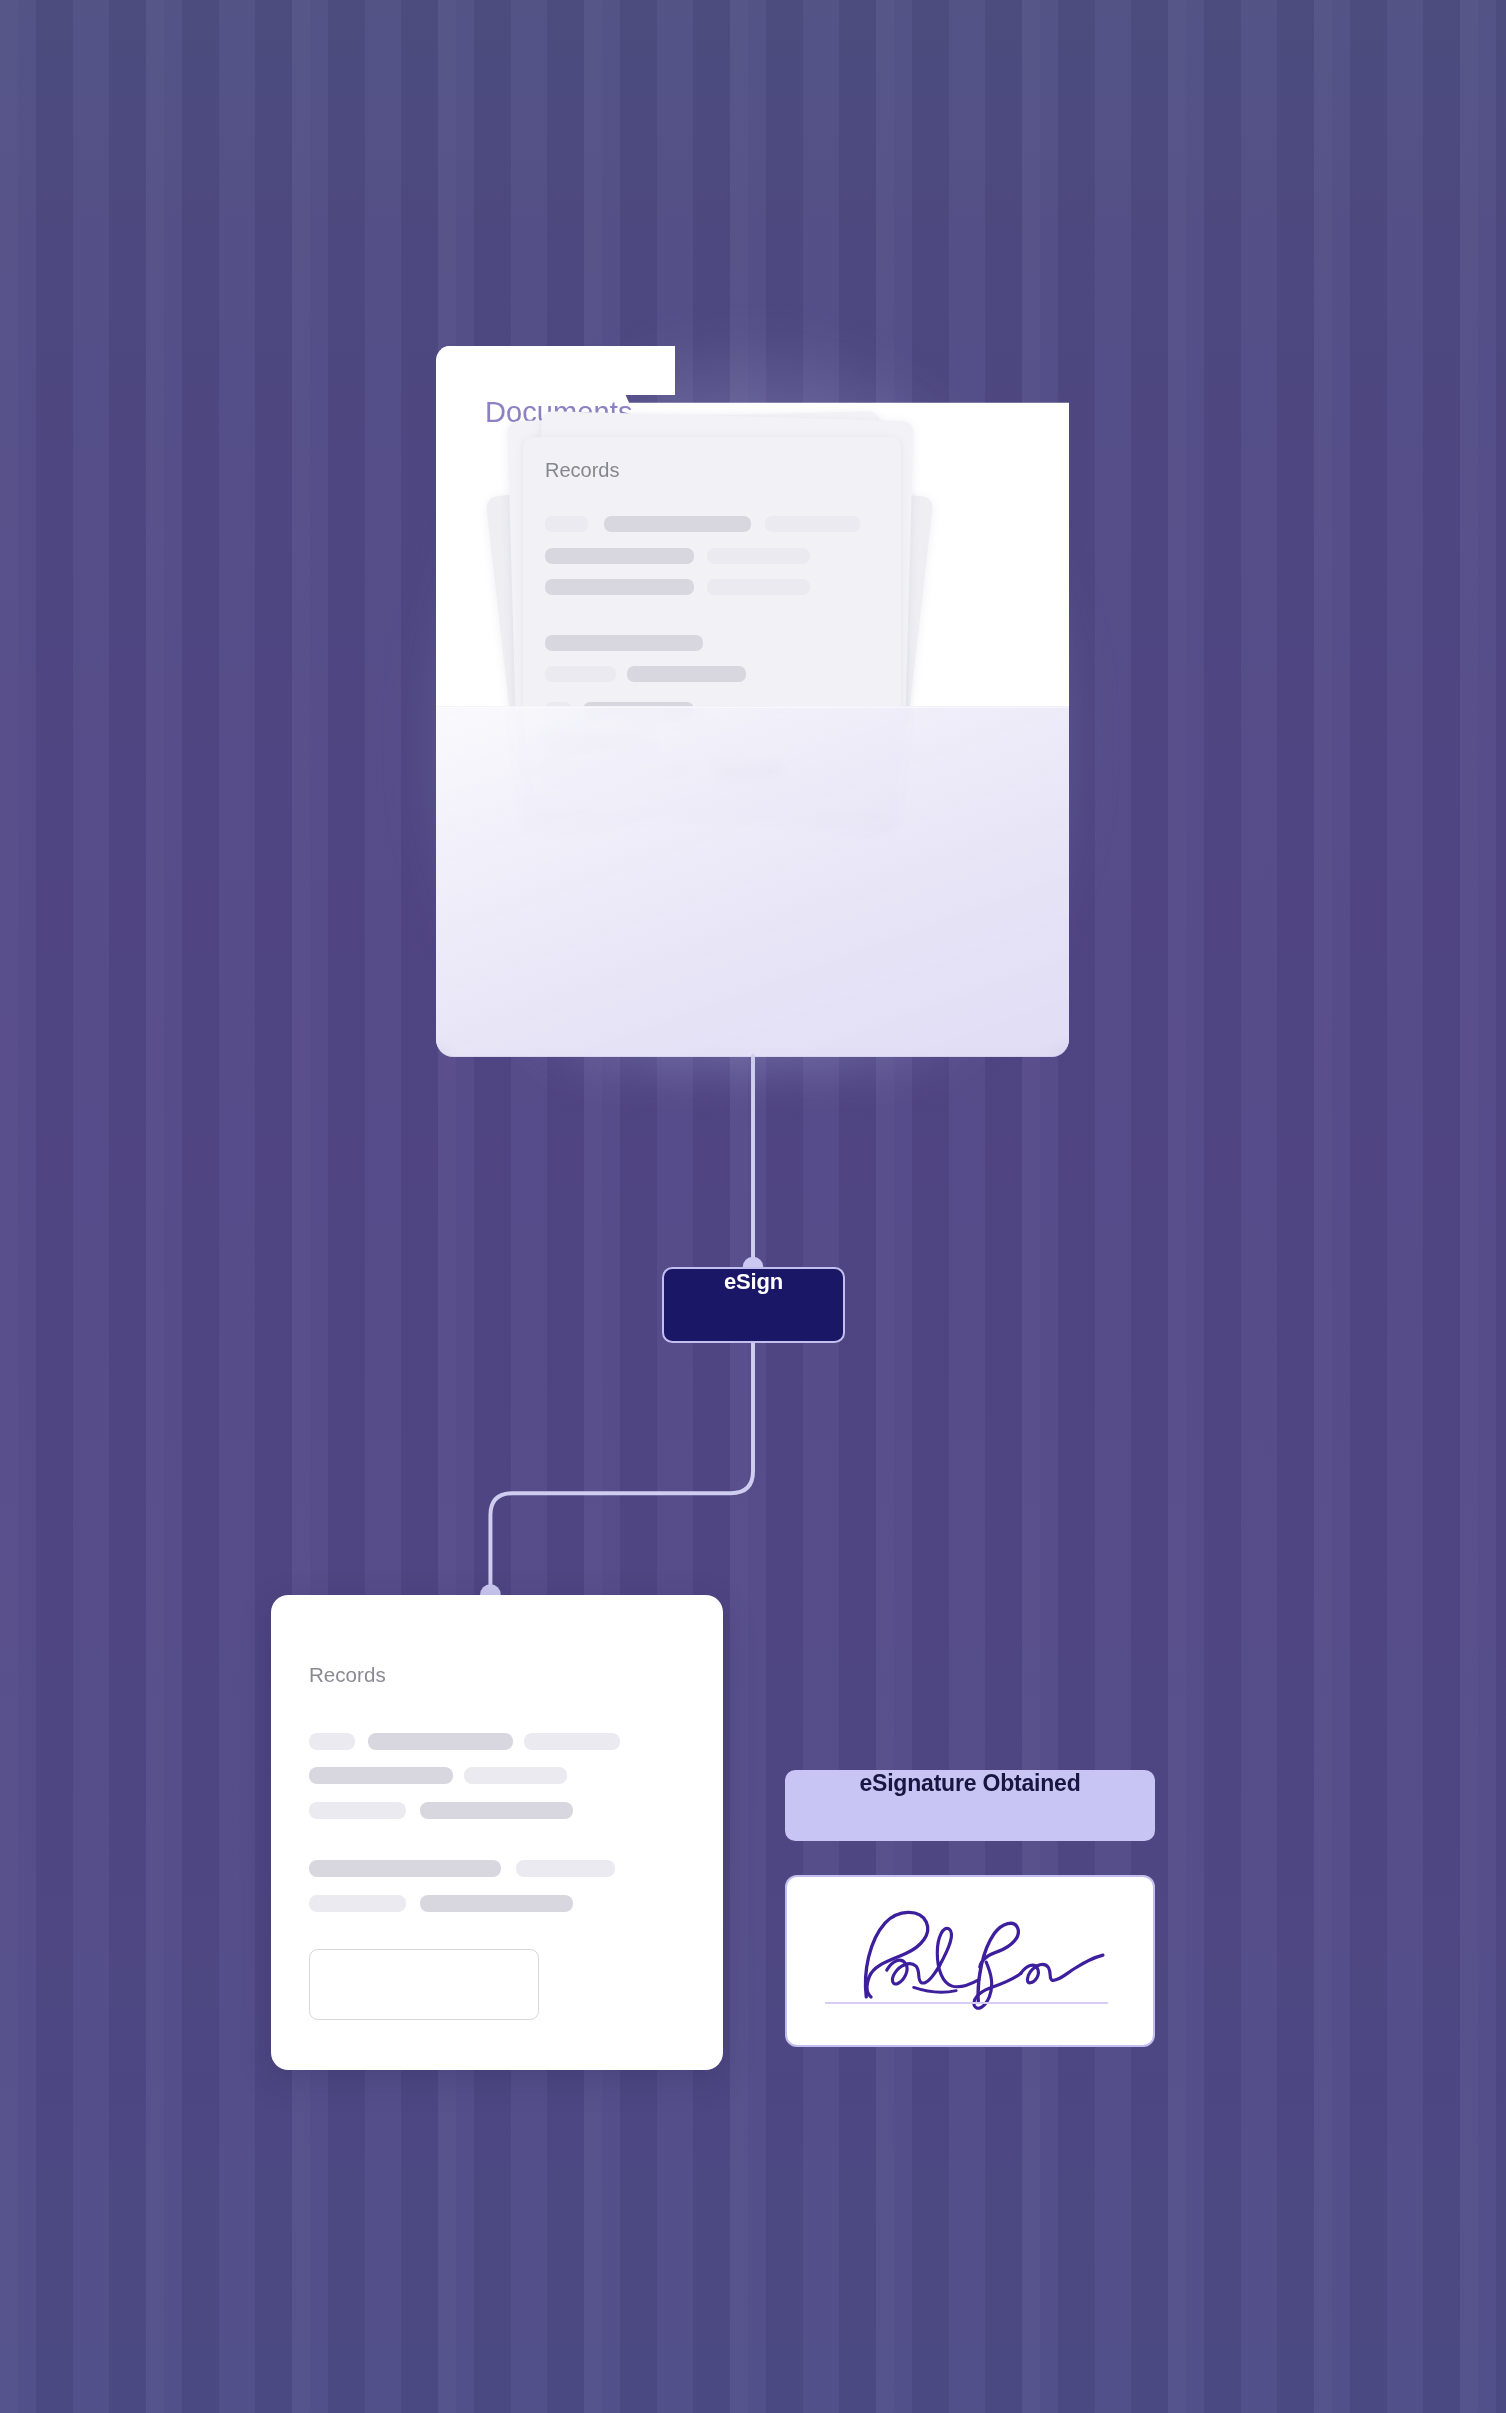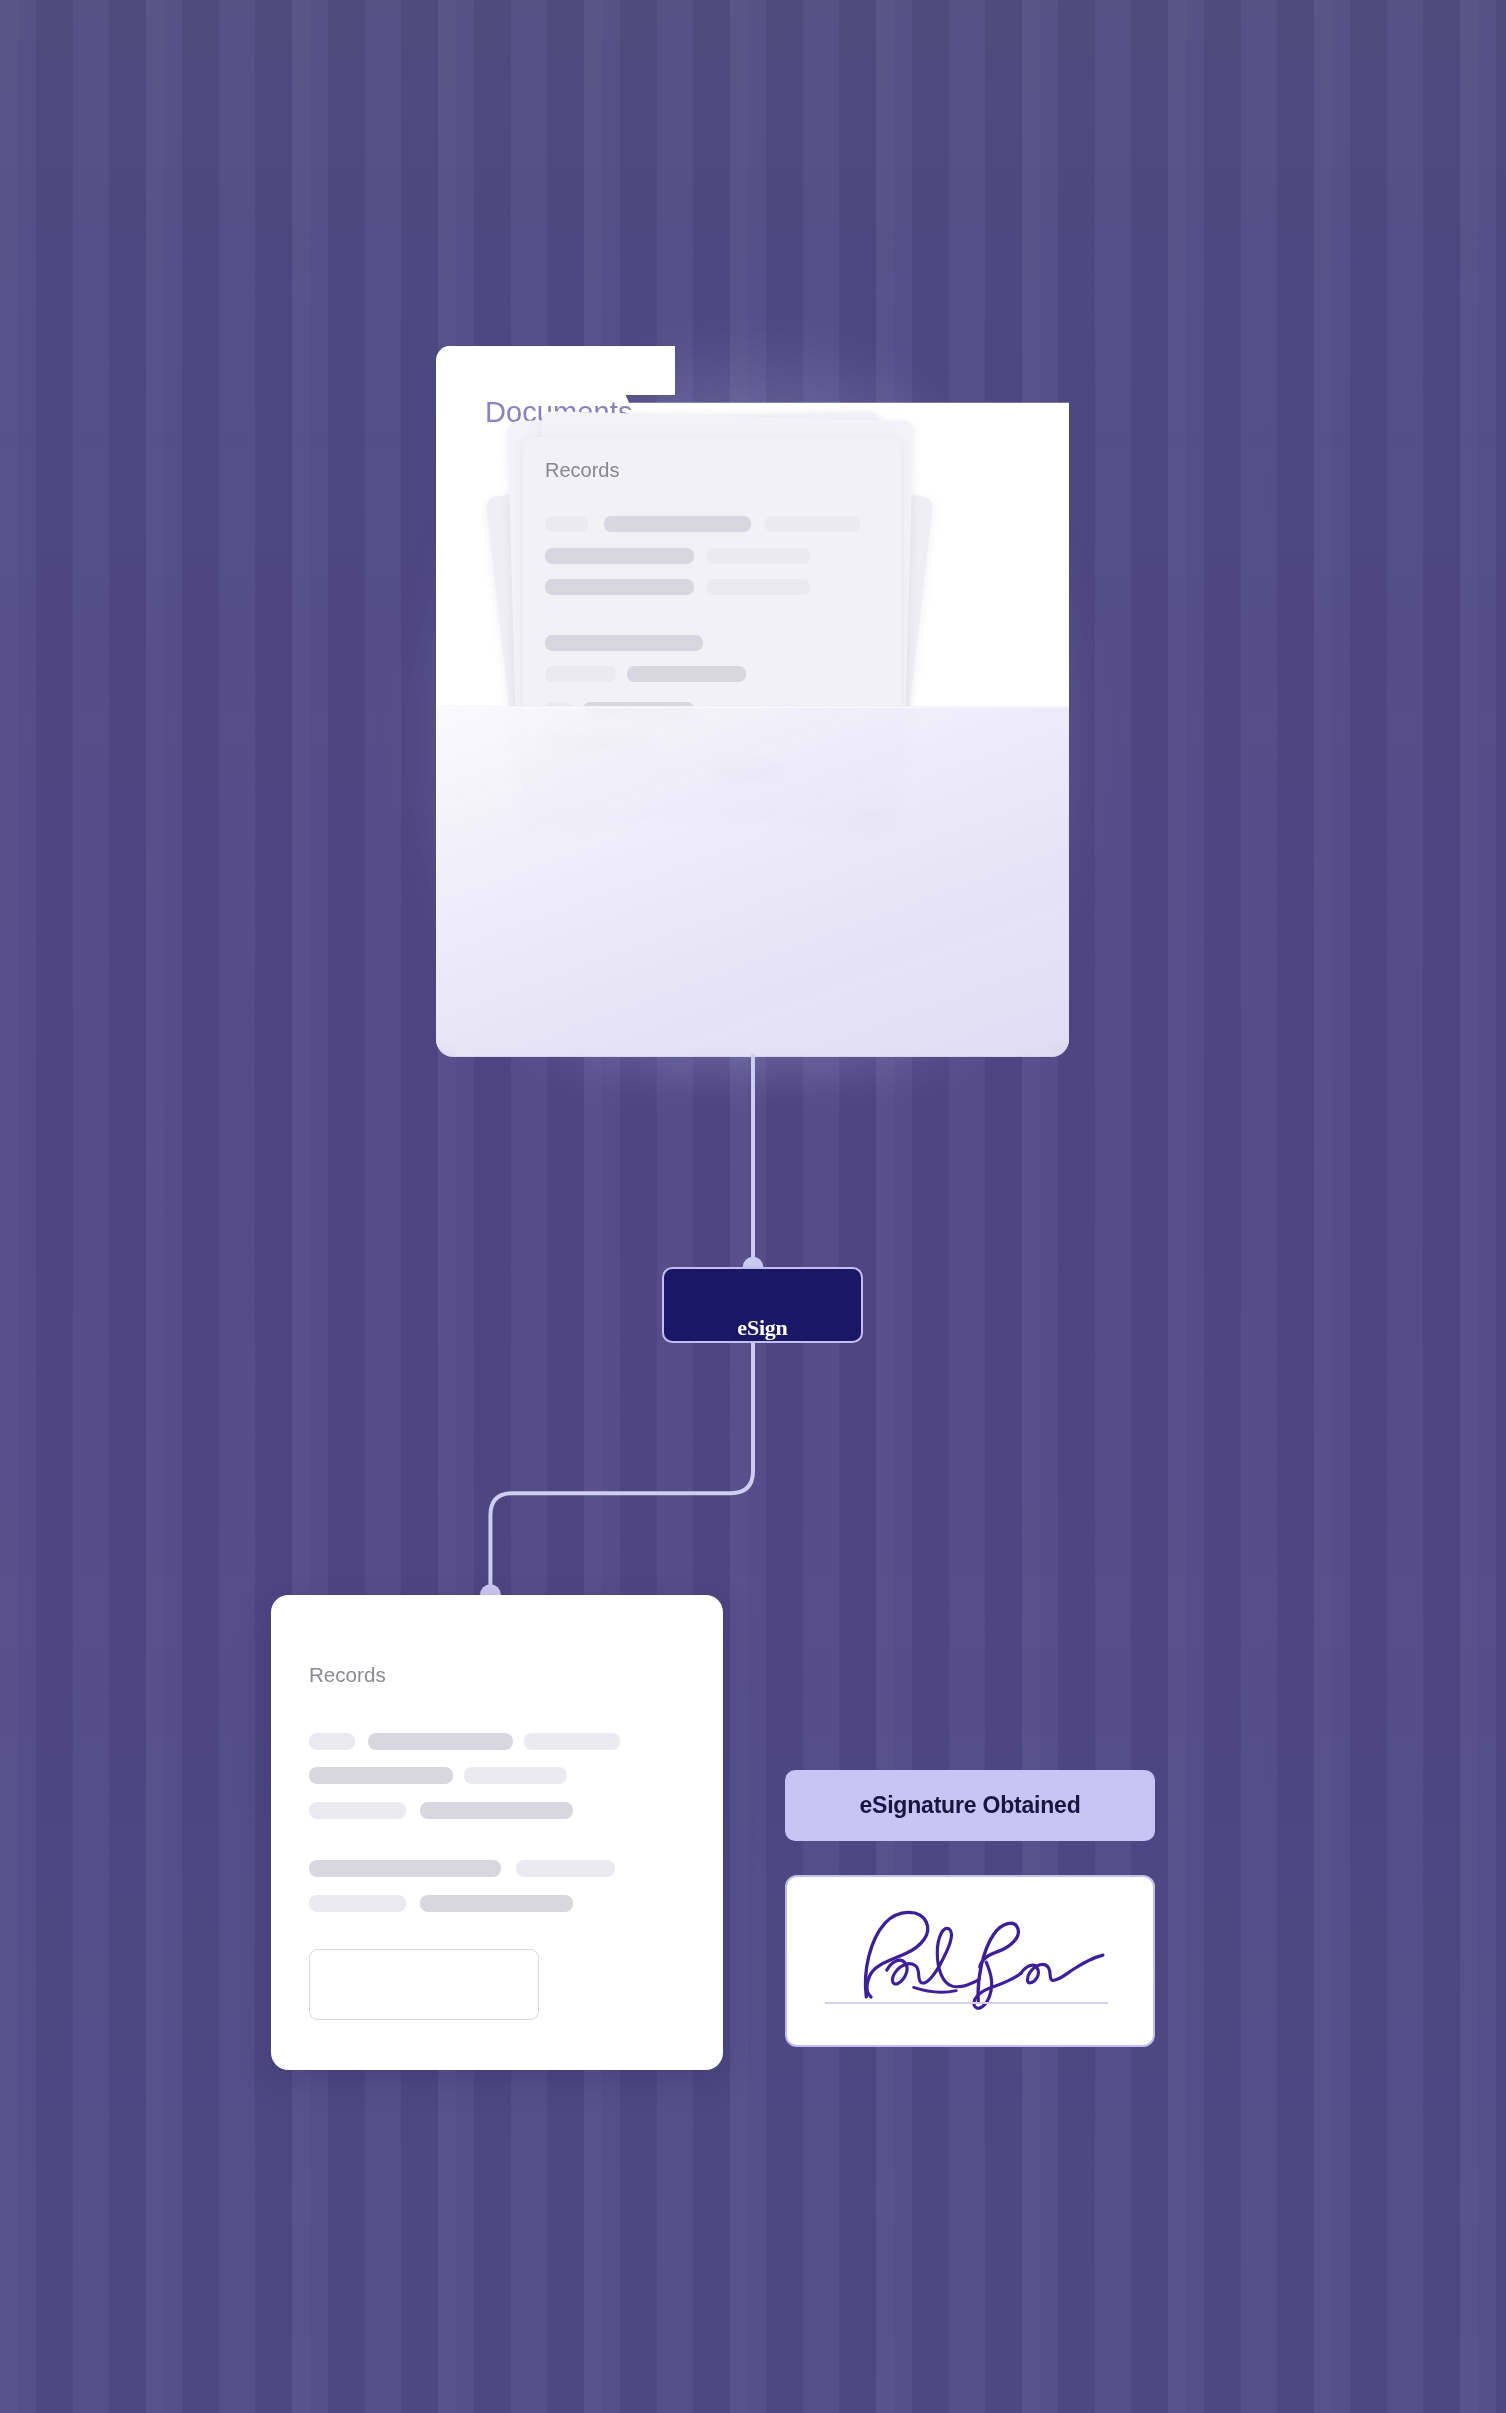--- a/index.html
+++ b/index.html
@@ -178,29 +178,28 @@
     position: absolute;
     left: 0; top: 0;
     width: 1506px; height: 2413px;
     pointer-events: none;
   }
 
   
   #esign-node {
     position: absolute;
     left: 662px; top: 1267px;
-    width: 201px; height: 76px;
+    width: 183px; height: 76px;
     background: #1a1866;
     border: 2px solid #c2bff0;
     border-radius: 10.3px;
     display: flex;
-    align-items: flex-end;
+    align-items: flex-start;
     justify-content: center;
     box-sizing: border-box;
-    font-family: Liberation Serif, serif;
   }
   #esign-node .lbl {
     color: #ffffff;
     font-size: 22px;
     font-weight: 700;
     letter-spacing: -0.2px;
   }
 
   
   #records-card {
@@ -228,21 +227,20 @@
   }
 
   
   #esig-badge {
     position: absolute;
     left: 785px; top: 1770px;
     width: 370px; height: 71px;
     background: #c8c5f5;
     border-radius: 10.3px;
     display: flex;
-    align-items: center;
     justify-content: center;
   }
   #esig-badge .lbl {
     color: #18153f;
     font-size: 23px;
     font-weight: 700;
     letter-spacing: -0.2px;
   }
 
   

